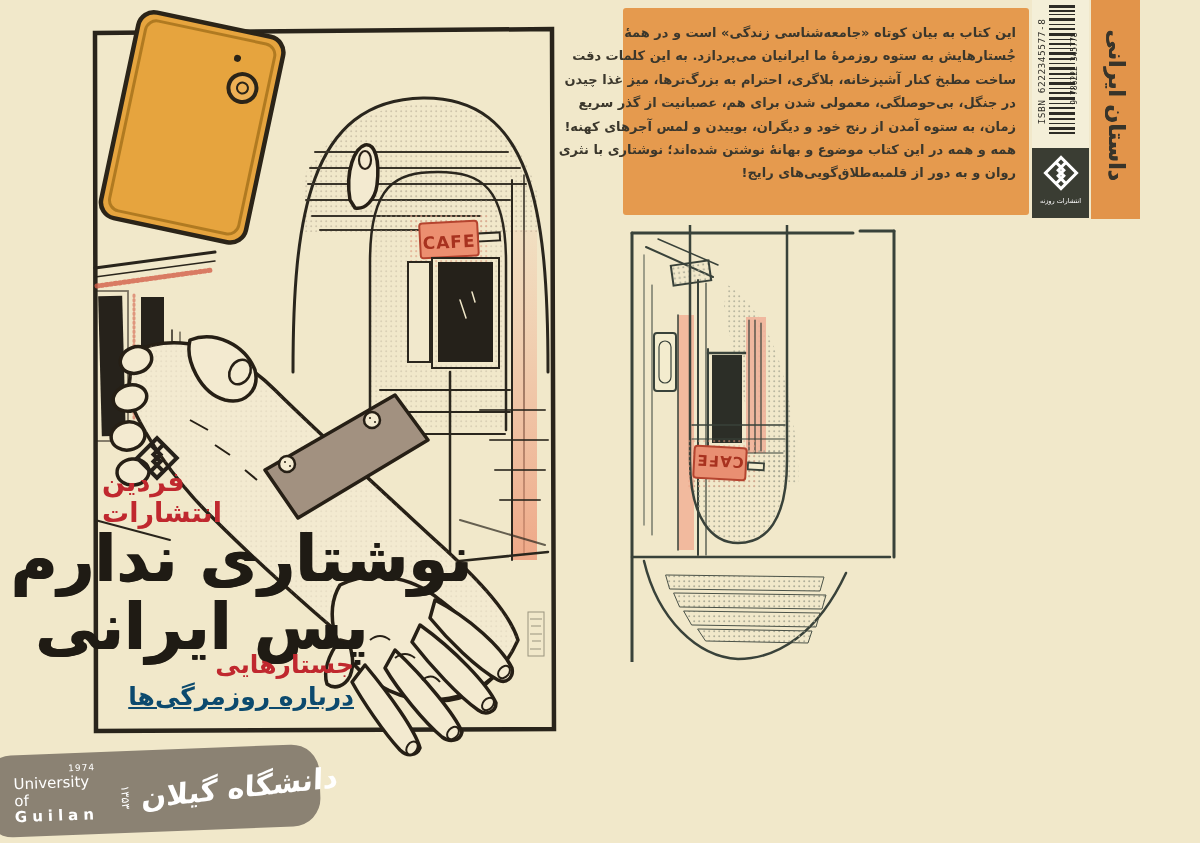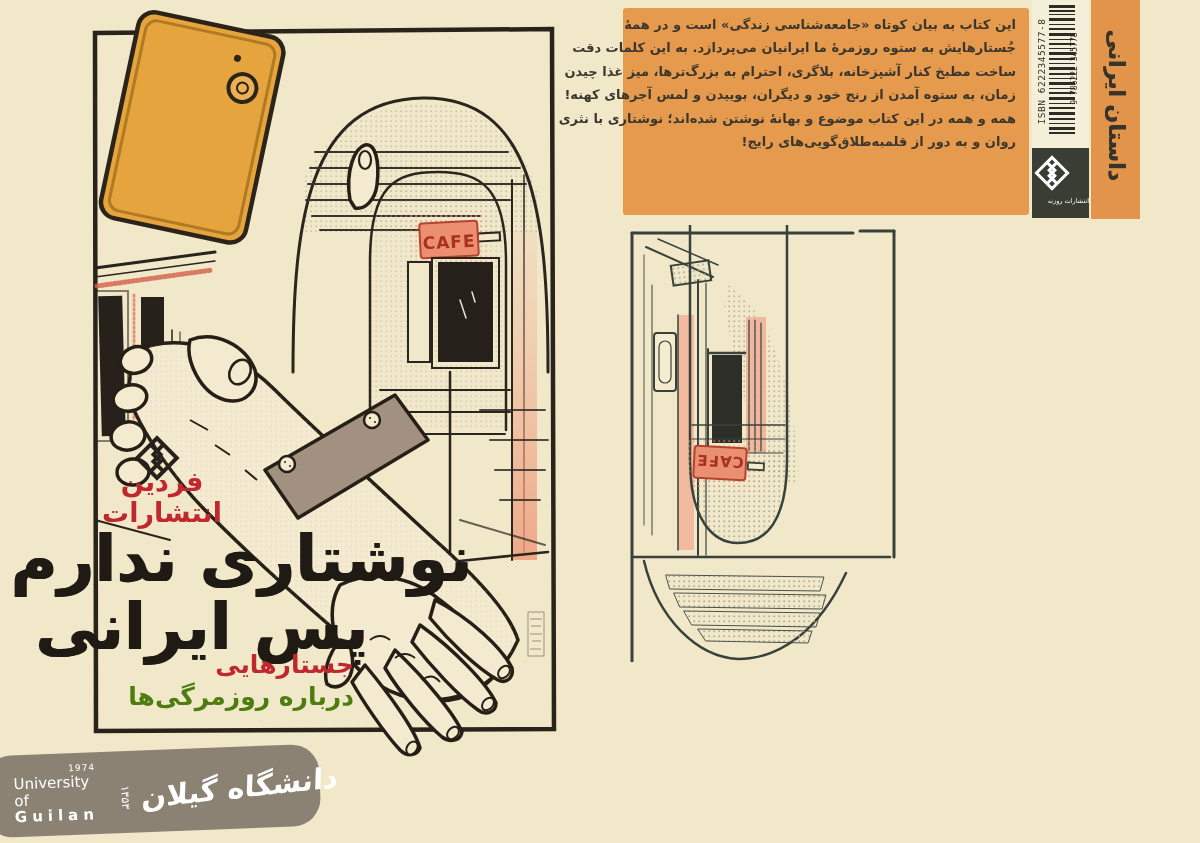--- a/index.html
+++ b/index.html
@@ -1,39 +1,39 @@
 <!DOCTYPE html>
 <html><head>
 <meta charset="utf-8">
 <style>
   html,body{margin:0;padding:0;}
   body{font-family:"DejaVu Sans",sans-serif;}
   .stage{position:relative;width:1200px;height:843px;overflow:hidden;background:#f1e8ca;}
   .abs{position:absolute;}
   
-  .author{right:978px;top:466px;color:#c0282e;font-weight:bold;font-size:27px;line-height:31px;text-align:center;direction:rtl;z-index:4;}
+  .author{right:978px;top:466px;color:#c0282e;font-weight:bold;font-size:27px;line-height:31px;text-align:left;direction:rtl;z-index:4;}
   .title-l1{right:728px;top:524px;color:#1f1b14;font-weight:bold;font-size:64px;line-height:70px;direction:rtl;z-index:4;text-shadow:1px 0 0 currentColor;white-space:nowrap;}
   .title-l2{right:832px;top:592px;color:#1f1b14;font-weight:bold;font-size:64px;line-height:70px;direction:rtl;z-index:4;text-shadow:1px 0 0 currentColor;white-space:nowrap;}
   .sub-l1{right:846px;top:650px;color:#c0282e;font-weight:bold;font-size:25px;line-height:30px;direction:rtl;z-index:4;white-space:nowrap;}
-  .sub-l2{right:846px;top:682px;color:#4d7c0f;font-weight:bold;font-size:25px;line-height:30px;direction:rtl;z-index:4;white-space:nowrap;}
+  .sub-l2{right:846px;top:682px;color:#0c4a6e;font-weight:bold;font-size:25px;line-height:30px;direction:rtl;z-index:4;white-space:nowrap;text-decoration:underline;}
   .front-art{left:40px;top:0;z-index:1;}
   .pub-mark{left:126px;top:430px;z-index:3;}
   
   .blurb{left:623px;top:8px;width:406px;height:207px;background:#e59a4e;border-radius:3px;box-sizing:border-box;
-         padding:5px 13px;direction:rtl;color:#3b372c;font-weight:bold;font-size:13px;line-height:23.4px;z-index:2;}
+         padding:13px 13px;direction:rtl;color:#3b372c;font-weight:bold;font-size:13px;line-height:23.4px;z-index:2;}
   .bl{text-align:justify;text-align-last:justify;white-space:nowrap;}
   .bl.last{text-align-last:right;}
   .back-art{left:628px;top:225px;z-index:1;}
   .barcode-box{left:1032px;top:0;width:57px;height:148px;background:#f4efd8;z-index:2;}
   .isbn-rot{position:absolute;left:-62px;top:66px;width:142px;text-align:center;transform:rotate(-90deg);
             font-family:"DejaVu Sans Mono",monospace;font-size:9.5px;color:#2e2c26;letter-spacing:.5px;}
   .bars{position:absolute;left:17px;top:5px;}
   .num-rot{position:absolute;left:-28px;top:64px;width:140px;text-align:center;transform:rotate(-90deg);
            font-family:"DejaVu Sans Mono",monospace;font-size:8px;color:#2e2c26;}
-  .pub-box{left:1032px;top:148px;width:57px;height:70px;background:#3a3d33;z-index:2;}
+  .pub-box{left:1032px;top:148px;width:57px;height:70px;background:#3a3d33;z-index:2;text-align:center;}
   .pub-box svg{margin-top:5px;}
   .pub-name{color:#fff;font-size:6.5px;line-height:8px;direction:rtl;}
   .genre-strip{left:1091px;top:0;width:49px;height:219px;background:#e2944a;z-index:2;}
   .genre-strip span{position:absolute;left:50%;top:48%;transform:translate(-50%,-50%) rotate(90deg);
         white-space:nowrap;font-size:22px;font-weight:bold;color:#38342a;direction:rtl;text-shadow:.5px 0 0 currentColor;}
   
   .uog{left:-16px;top:750px;width:336px;height:82px;background:#8b8273;border-radius:28px;transform:rotate(-2.2deg);
        z-index:5;display:flex;align-items:center;gap:10px;padding:0 16px 0 30px;box-sizing:border-box;color:#fff;}
   .uog-en{line-height:1.1;}
   .uog-year{font-size:9px;text-align:right;padding-right:2px;letter-spacing:1px;}
@@ -172,20 +172,21 @@
   </div>
   <div class="abs title-l1">نوشتاری ندارم</div>
   <div class="abs title-l2">پس ایرانی</div>
   <div class="abs sub-l1">جستارهایی</div>
   <div class="abs sub-l2">درباره روزمرگی‌ها</div>
 
   <div class="abs blurb" dir="rtl">
     <div class="bl">این کتاب به بیان کوتاه «جامعه‌شناسی زندگی» است و در همهٔ</div>
     <div class="bl">جُستارهایش به ستوه روزمرهٔ ما ایرانیان می‌پردازد. به این کلمات دقت</div>
     <div class="bl">ساخت مطبخ کنار آشپزخانه، بلاگری، احترام به بزرگ‌ترها، میز غذا چیدن</div>
+    <div class="bl">در جنگل، بی‌حوصلگی، معمولی شدن برای هم، عصبانیت از گذر سریع</div>
     <div class="bl">زمان، به ستوه آمدن از رنج خود و دیگران، بوییدن و لمس آجرهای کهنه!</div>
     <div class="bl">همه و همه در این کتاب موضوع و بهانهٔ نوشتن شده‌اند؛ نوشتاری با نثری</div>
     <div class="bl last">روان و به دور از قلمبه‌طلاق‌گویی‌های رایج!</div>
   </div>
 
   <div class="abs barcode-box">
     <div class="isbn-rot">ISBN 6222345577-8</div>
     <svg class="bars" width="26" height="130" viewBox="0 0 26 130">
       <g fill="#2e2c26">
         <rect x="0" y="0" width="26" height="3"></rect>

